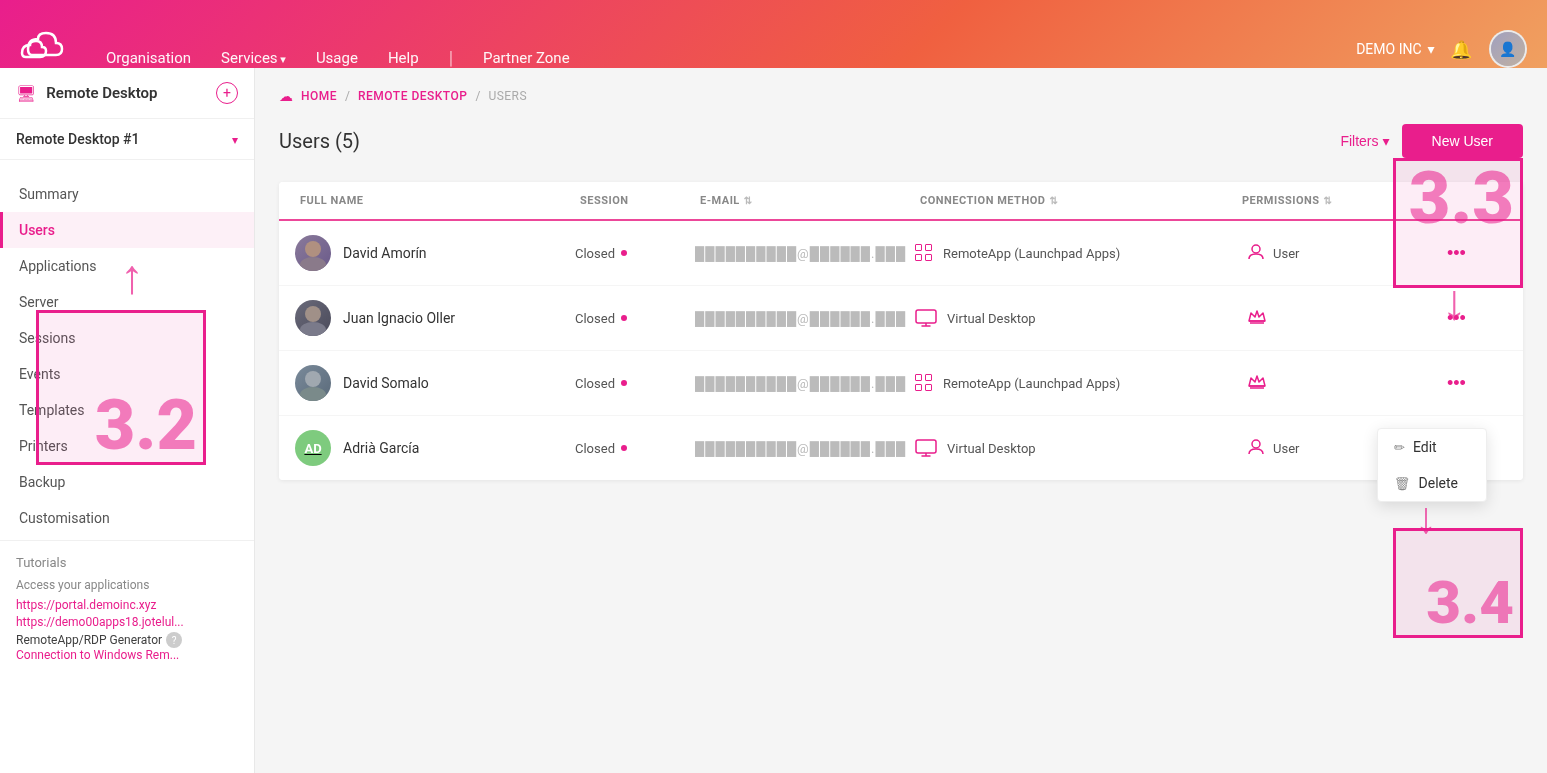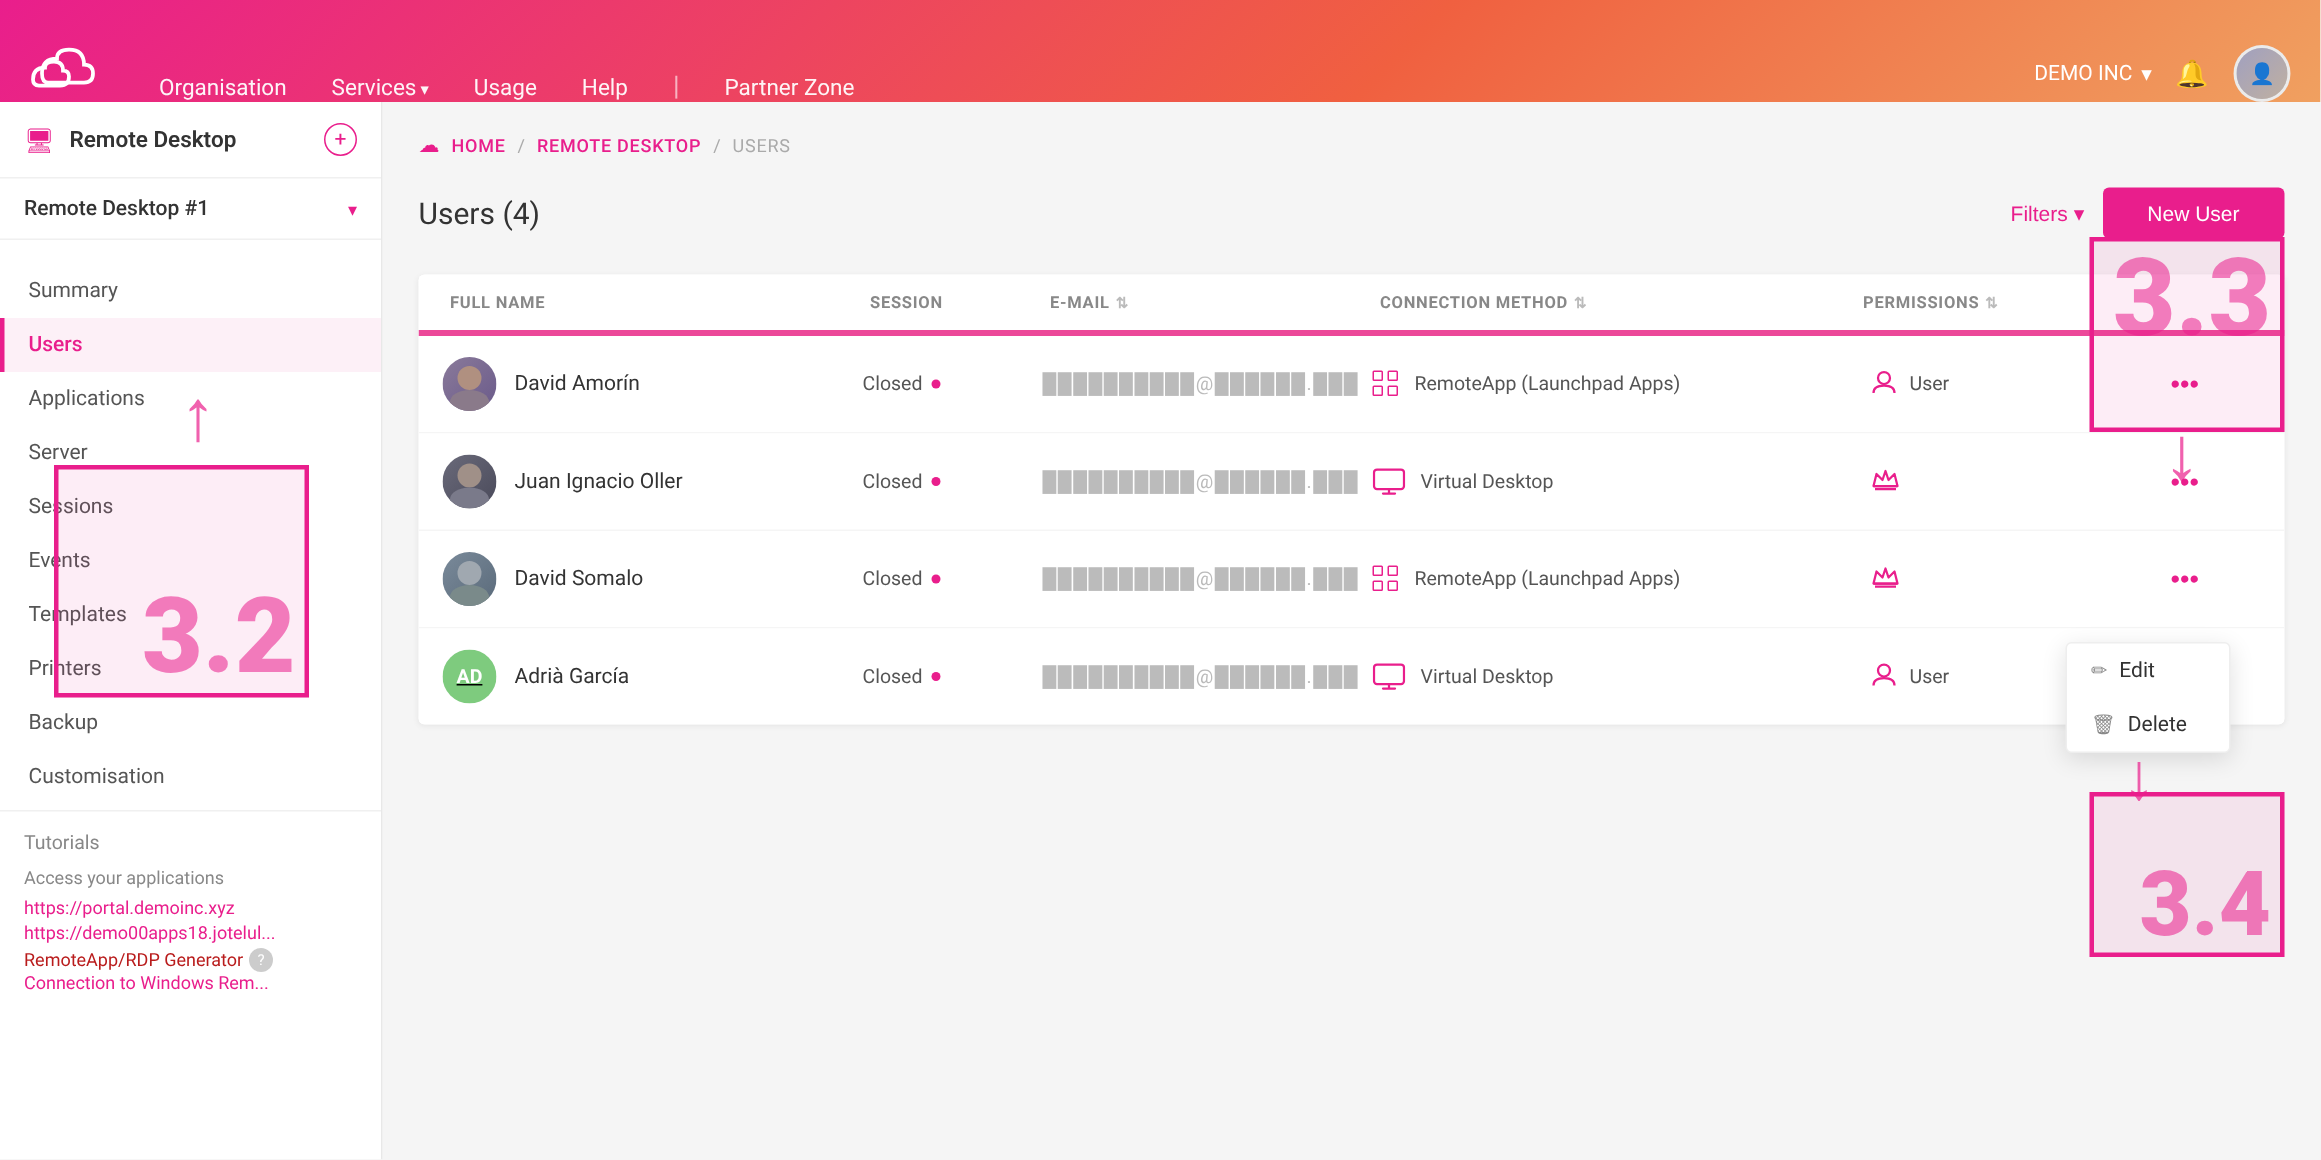--- a/index.html
+++ b/index.html
@@ -178,21 +178,21 @@
       margin-bottom: 3px;
       cursor: pointer;
     }
     .sidebar-rdp-row {
       display: flex;
       align-items: center;
       gap: 4px;
     }
     .sidebar-rdp-link {
       font-size: 12px;
-      color: #b91c1c;
+      color: #404040;
       text-decoration: none;
       cursor: pointer;
       text-align: center;
     }
     .sidebar-help-badge {
       width: 16px;
       height: 16px;
       border-radius: 50%;
       background: #ccc;
       display: flex;
@@ -266,21 +266,21 @@
     .users-table {
       background: white;
       border-radius: 4px;
       box-shadow: 0 1px 4px rgba(0,0,0,0.07);
       overflow: hidden;
     }
     .table-header {
       display: grid;
       grid-template-columns: 280px 120px 220px 1fr 200px 60px;
       padding: 12px 21px;
-      border-bottom: 4px solid #ec4899;
+      border-bottom: 2px solid #ec4899;
       background: white;
     }
     .th {
       font-size: 11px;
       font-weight: 700;
       color: #888;
       text-transform: uppercase;
       letter-spacing: 0.5px;
       display: flex;
       align-items: center;
@@ -560,21 +560,21 @@
     <div class="breadcrumb">
       <span class="breadcrumb-icon">☁</span>
       <a class="breadcrumb-link">HOME</a>
       <span class="breadcrumb-sep">/</span>
       <a class="breadcrumb-link">REMOTE DESKTOP</a>
       <span class="breadcrumb-sep">/</span>
       <span class="breadcrumb-current">USERS</span>
     </div>
 
     <div class="page-header">
-      <h1 class="page-title">Users (4)</h1>
+      <h1 class="page-title">Users (5)</h1>
       <div class="page-actions">
         <button class="filters-btn">
           <span>Filters</span>
           <span>▾</span>
         </button>
         <button class="new-user-btn">New User</button>
       </div>
     </div>
 
     <div class="users-table">

